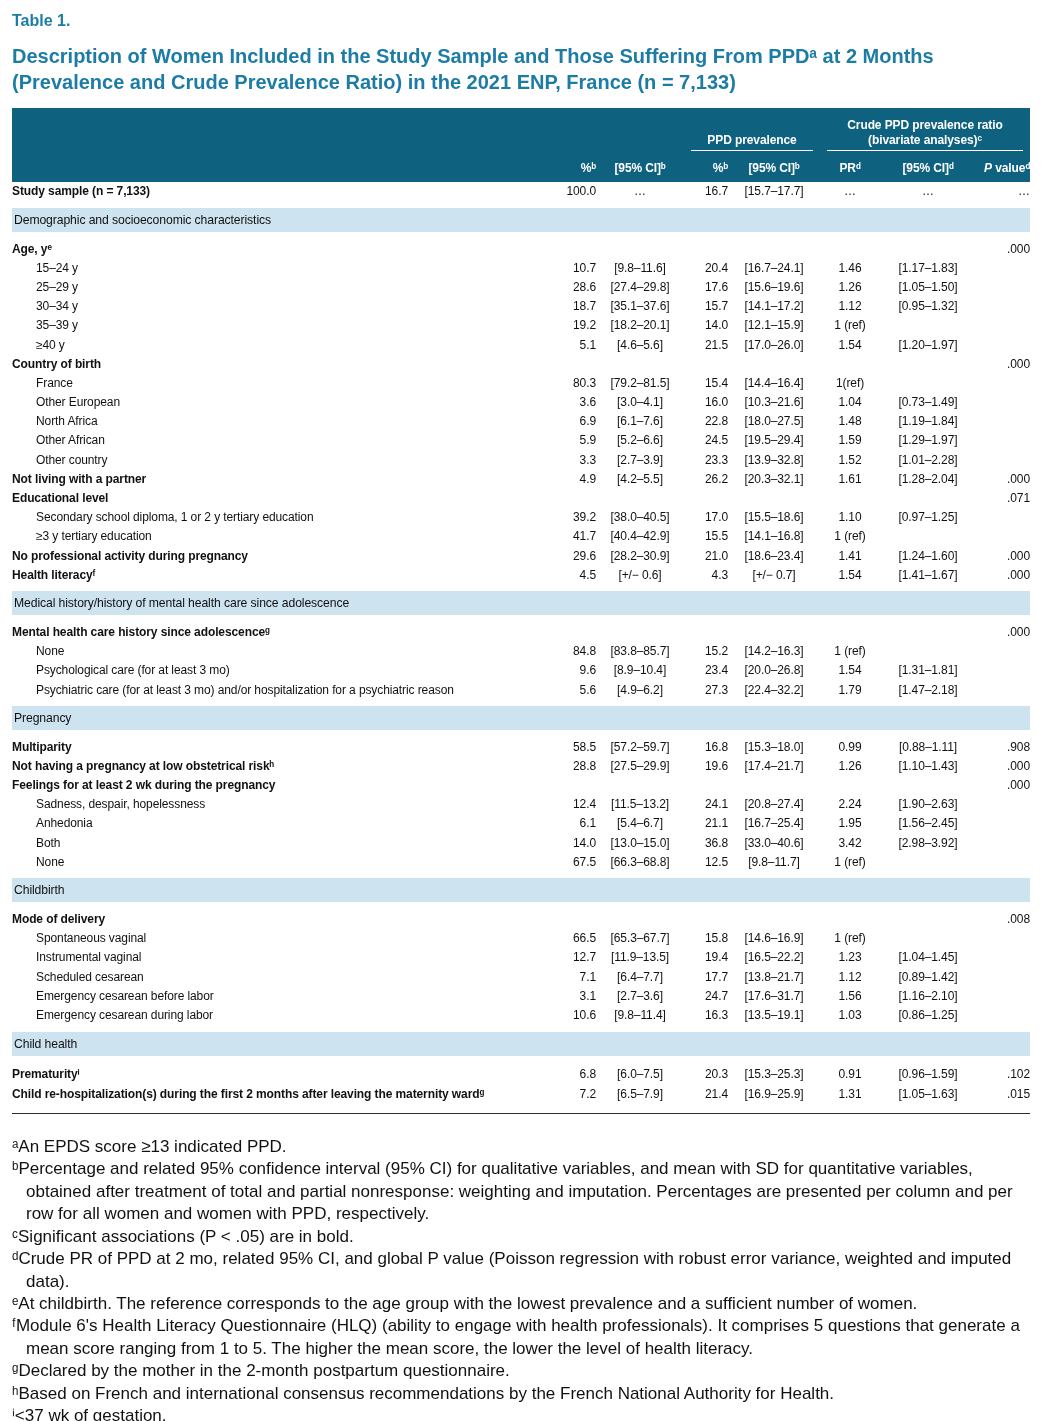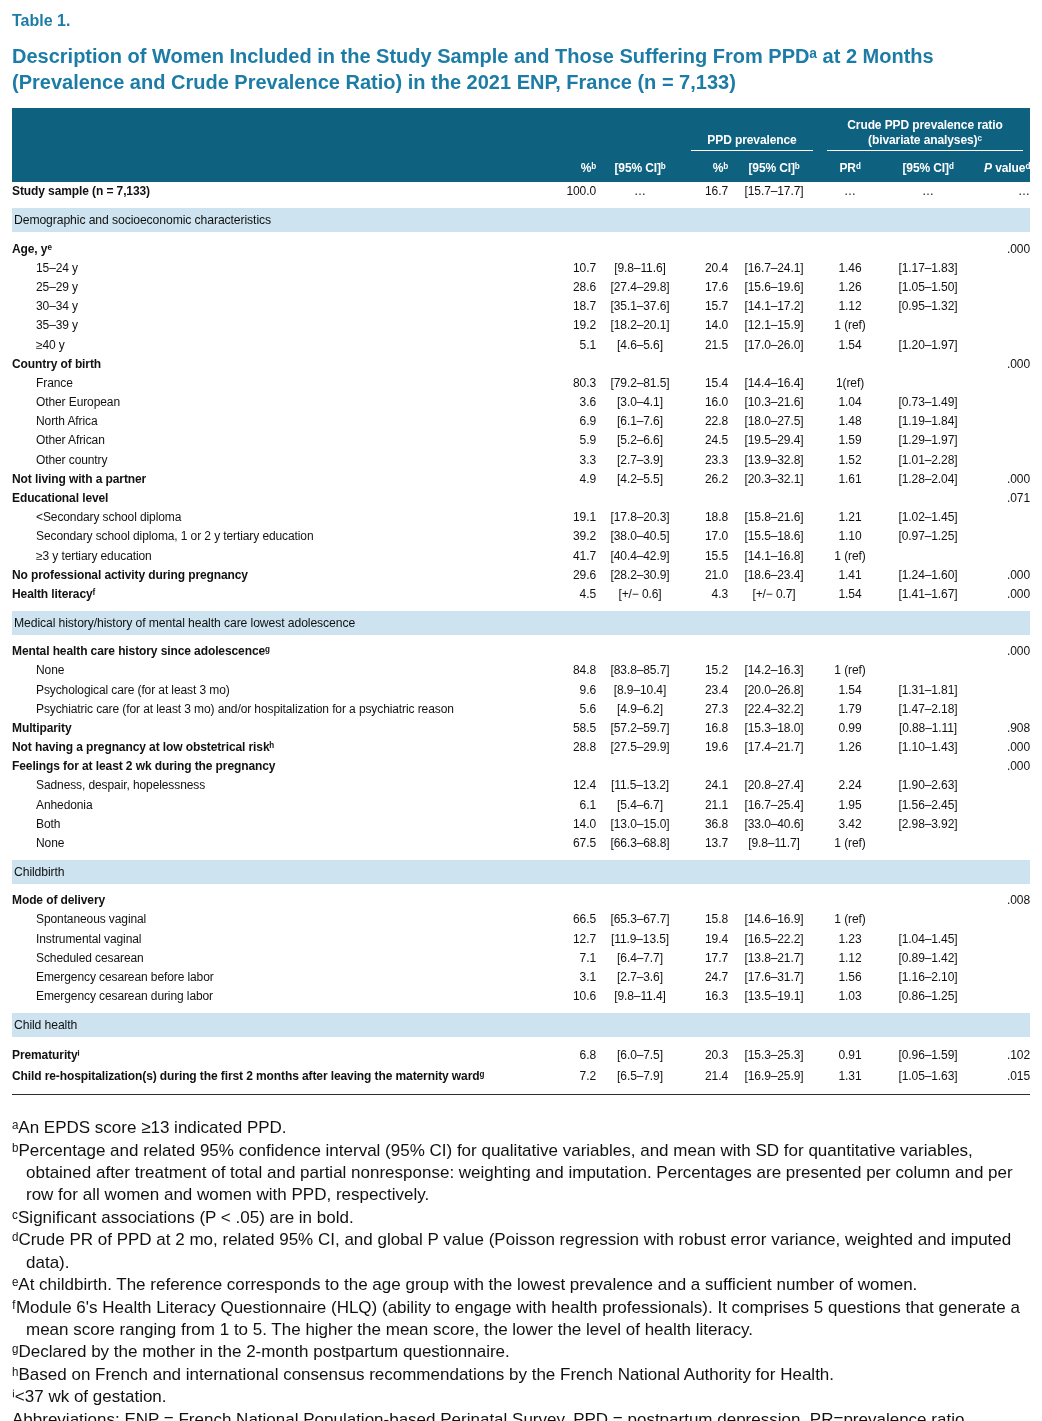--- a/index.html
+++ b/index.html
@@ -242,30 +242,20 @@
           <div class="lbl bold">Educational level</div>
           <div class="c col1"></div>
           <div class="c col2"></div>
           <div class="c col3"></div>
           <div class="c col4"></div>
           <div class="c col5"></div>
           <div class="c col6"></div>
           <div class="c col7">.071</div>
         </div>
         <div class="row">
-          <div class="lbl ind">&lt;Secondary school diploma</div>
-          <div class="c col1">19.1</div>
-          <div class="c col2">[17.8–20.3]</div>
-          <div class="c col3">18.8</div>
-          <div class="c col4">[15.8–21.6]</div>
-          <div class="c col5 b">1.21</div>
-          <div class="c col6 b">[1.02–1.45]</div>
-          <div class="c col7"></div>
-        </div>
-        <div class="row">
           <div class="lbl ind">Secondary school diploma, 1 or 2 y tertiary education</div>
           <div class="c col1">39.2</div>
           <div class="c col2">[38.0–40.5]</div>
           <div class="c col3">17.0</div>
           <div class="c col4">[15.5–18.6]</div>
           <div class="c col5">1.10</div>
           <div class="c col6">[0.97–1.25]</div>
           <div class="c col7"></div>
         </div>
         <div class="row">
@@ -291,21 +281,21 @@
         <div class="row">
           <div class="lbl bold">Health literacyᶠ</div>
           <div class="c col1">4.5</div>
           <div class="c col2">[+/− 0.6]</div>
           <div class="c col3">4.3</div>
           <div class="c col4">[+/− 0.7]</div>
           <div class="c col5 b">1.54</div>
           <div class="c col6 b">[1.41–1.67]</div>
           <div class="c col7 b">.000</div>
         </div>
-        <div class="section">Medical history/history of mental health care lowest adolescence</div>
+        <div class="section">Medical history/history of mental health care since adolescence</div>
         <div class="row">
           <div class="lbl bold">Mental health care history since adolescenceᵍ</div>
           <div class="c col1"></div>
           <div class="c col2"></div>
           <div class="c col3"></div>
           <div class="c col4"></div>
           <div class="c col5"></div>
           <div class="c col6"></div>
           <div class="c col7 b">.000</div>
         </div>
@@ -332,20 +322,21 @@
         <div class="row">
           <div class="lbl ind">Psychiatric care (for at least 3 mo) and/or hospitalization for a psychiatric reason</div>
           <div class="c col1">5.6</div>
           <div class="c col2">[4.9–6.2]</div>
           <div class="c col3">27.3</div>
           <div class="c col4">[22.4–32.2]</div>
           <div class="c col5 b">1.79</div>
           <div class="c col6 b">[1.47–2.18]</div>
           <div class="c col7"></div>
         </div>
+        <div class="section">Pregnancy</div>
         <div class="row">
           <div class="lbl bold">Multiparity</div>
           <div class="c col1">58.5</div>
           <div class="c col2">[57.2–59.7]</div>
           <div class="c col3">16.8</div>
           <div class="c col4">[15.3–18.0]</div>
           <div class="c col5">0.99</div>
           <div class="c col6">[0.88–1.11]</div>
           <div class="c col7">.908</div>
         </div>
@@ -396,21 +387,21 @@
           <div class="c col3">36.8</div>
           <div class="c col4">[33.0–40.6]</div>
           <div class="c col5 b">3.42</div>
           <div class="c col6 b">[2.98–3.92]</div>
           <div class="c col7"></div>
         </div>
         <div class="row">
           <div class="lbl ind">None</div>
           <div class="c col1">67.5</div>
           <div class="c col2">[66.3–68.8]</div>
-          <div class="c col3">13.7</div>
+          <div class="c col3">12.5</div>
           <div class="c col4">[9.8–11.7]</div>
           <div class="c col5">1 (ref)</div>
           <div class="c col6"></div>
           <div class="c col7"></div>
         </div>
         <div class="section">Childbirth</div>
         <div class="row">
           <div class="lbl bold">Mode of delivery</div>
           <div class="c col1"></div>
           <div class="c col2"></div>

